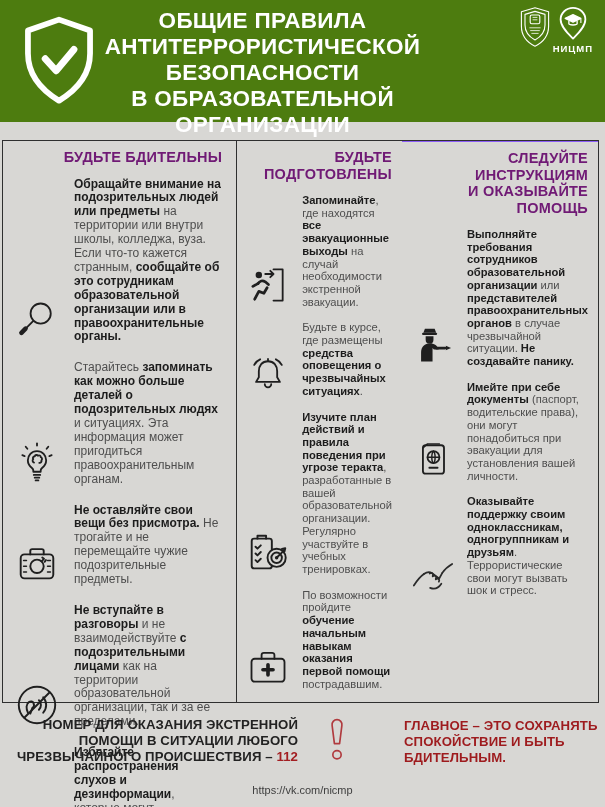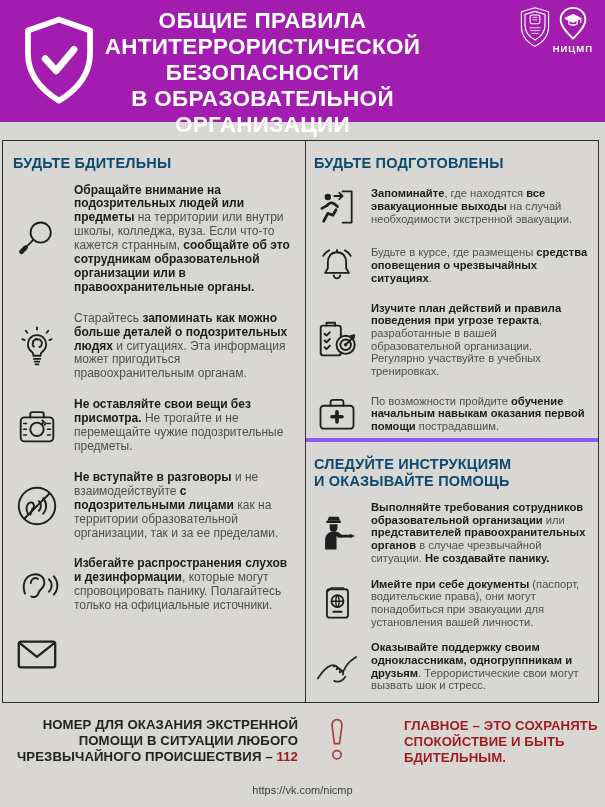--- a/index.html
+++ b/index.html
@@ -5,46 +5,46 @@
   html,body{margin:0;padding:0;}
   body{
     width:605px;height:807px;position:relative;overflow:hidden;
     background:#d8d7d4;
     font-family:"Liberation Sans","DejaVu Sans",sans-serif;
     -webkit-font-smoothing:antialiased;
   }
   
   .header{
     position:absolute;top:0;left:0;right:0;height:122px;
-    background:#a21caf;color:#fff;
+    background:#4d7c0f;color:#fff;
   }
   .shield-badge{position:absolute;left:17px;top:15px;width:84px;height:92px;}
   .title{
     position:absolute;left:70px;right:150px;top:8px;
     text-align:center;font-weight:bold;font-size:22.5px;line-height:26px;
     letter-spacing:.3px;color:#fff;
   }
   .logos{position:absolute;top:6px;right:12px;display:flex;gap:2px;align-items:flex-start;}
   .logo-col{display:flex;flex-direction:column;align-items:center;}
   .logo-label{font-size:9.5px;font-weight:bold;letter-spacing:1px;margin-top:1px;}
   
   .content{
     position:absolute;top:140px;left:2px;width:597px;height:563px;
     border:1px solid #2f2f2f;box-sizing:border-box;display:flex;
   }
   .col-left{width:303px;border-right:1px solid #2f2f2f;box-sizing:border-box;padding:8px 14px 0 10px;}
-  .col-right{flex:1;display:flex;flex-direction:column;}
+  .col-right{flex:1;display:flex;flex-direction:row;}
   .sec1{min-height:297px;box-sizing:border-box;padding:8px 10px 0 8px;}
-  .sec2{border-top:4px solid #8b5cf6;flex:1;padding:8px 10px 0 8px;}
+  .sec2{border-top:1px solid #8b5cf6;flex:1;padding:8px 10px 0 8px;}
   .sec-h{
-    color:#0c4a6e;font-weight:bold;text-align:left;
+    color:#701a75;font-weight:bold;text-align:right;
     font-size:14.5px;line-height:16.5px;letter-spacing:.2px;
-    margin:6px 0 12px;white-space:pre-line;
-  }
-  .item{display:flex;align-items:center;}
+    margin:0 0 12px;white-space:pre-line;
+  }
+  .item{display:flex;align-items:flex-end;}
   .col-left .item{margin-bottom:17px;gap:13px;}
   .col-right .item{margin-bottom:13px;gap:11px;}
   .icon{flex:0 0 48px;height:48px;display:flex;align-items:center;justify-content:center;}
   .col-right .icon{flex-basis:46px;height:46px;}
   .item-text{margin:0;color:#4e4e4e;}
   .col-left .item-text{font-size:12px;line-height:13.9px;}
   .col-right .item-text{font-size:11.2px;line-height:12.7px;}
   .item-text .b{font-weight:bold;color:#1c1c1c;}
   
   .banner{position:absolute;top:703px;left:0;right:0;display:flex;padding:14px 6px 0 12px;box-sizing:border-box;}

